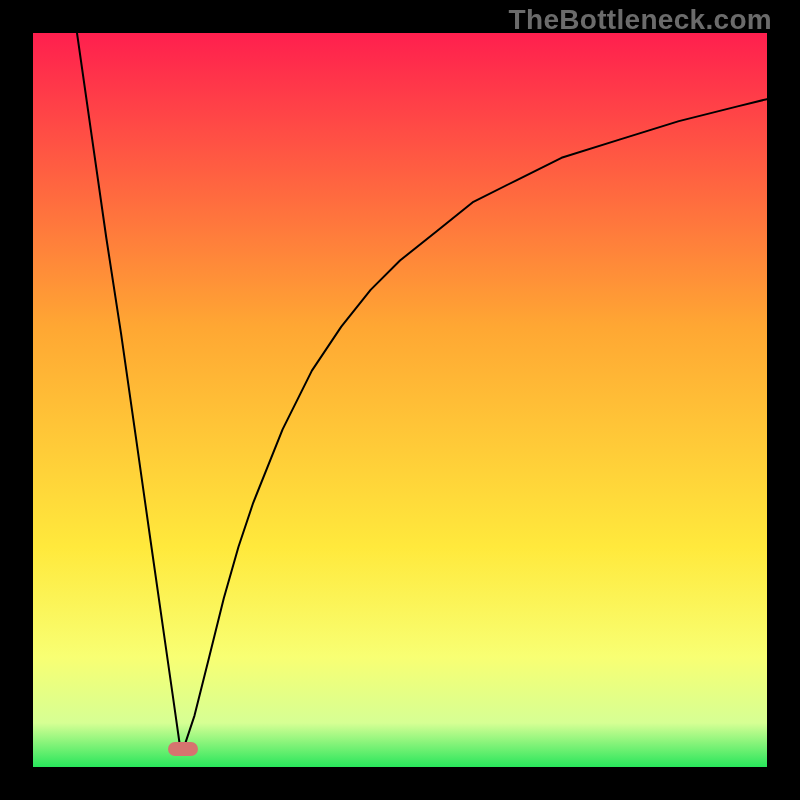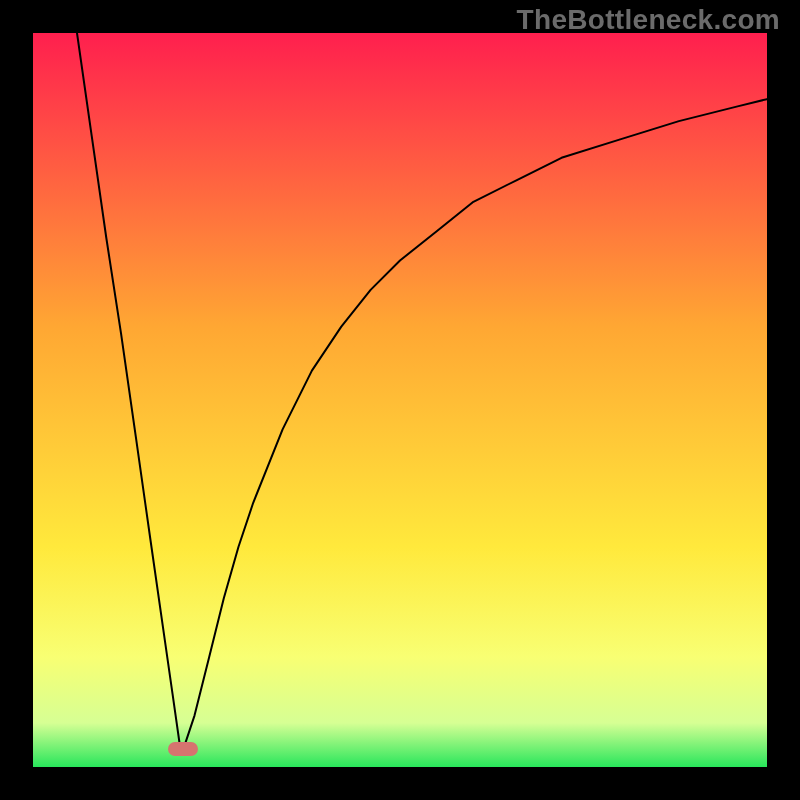--- a/index.html
+++ b/index.html
@@ -13,21 +13,21 @@
   }
   .frame {
     position: relative;
     width: 800px;
     height: 800px;
     background: #000;
   }
   .watermark {
     position: absolute;
     top: 4px;
-    right: 20px;
+    right: 28px;
     font-size: 28px;
     font-weight: 600;
     color: #6b6b6b;
     letter-spacing: 0.3px;
     z-index: 10;
     pointer-events: none;
   }
   .plot-area {
     position: absolute;
     left: 33px;

